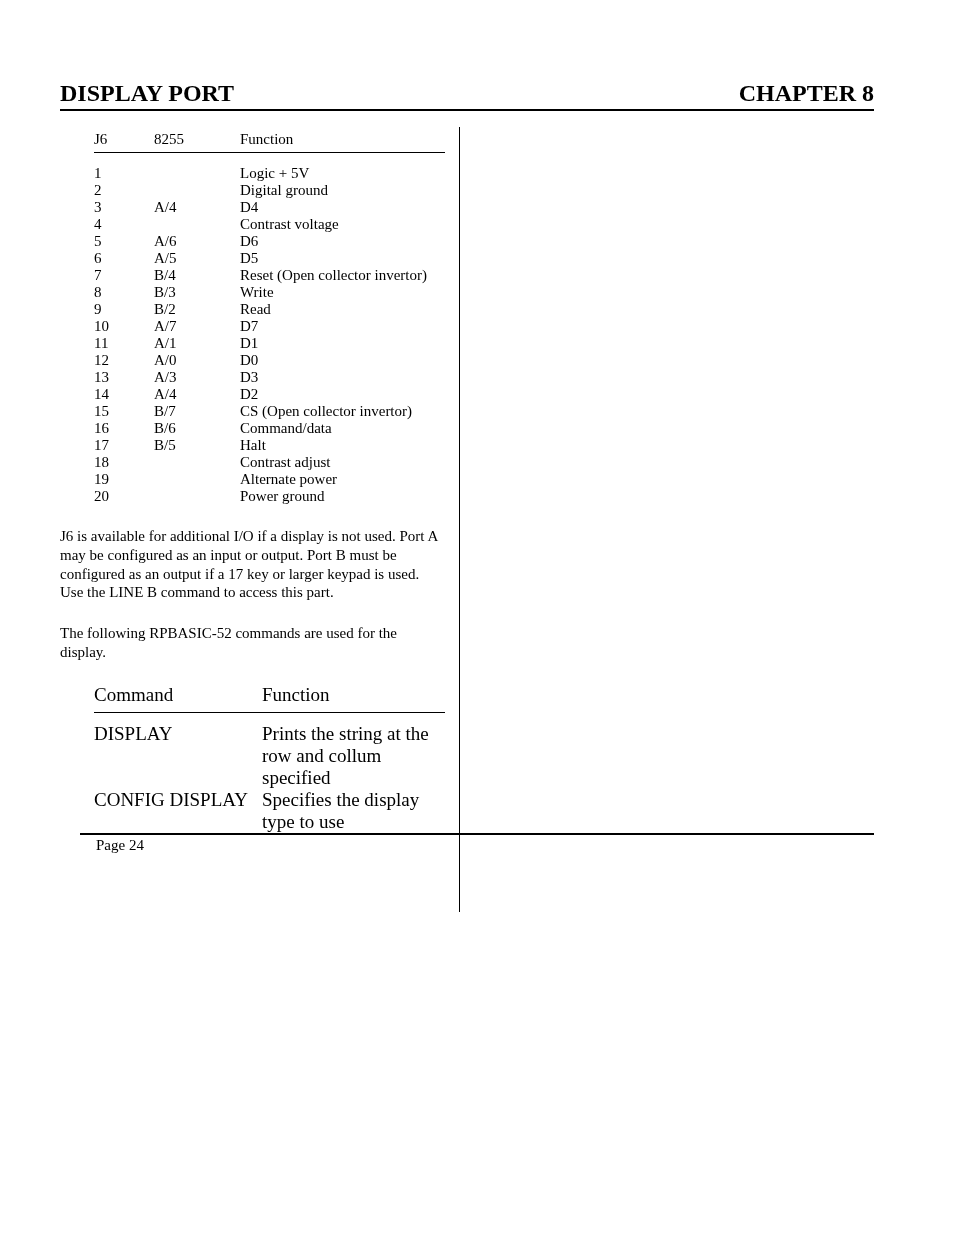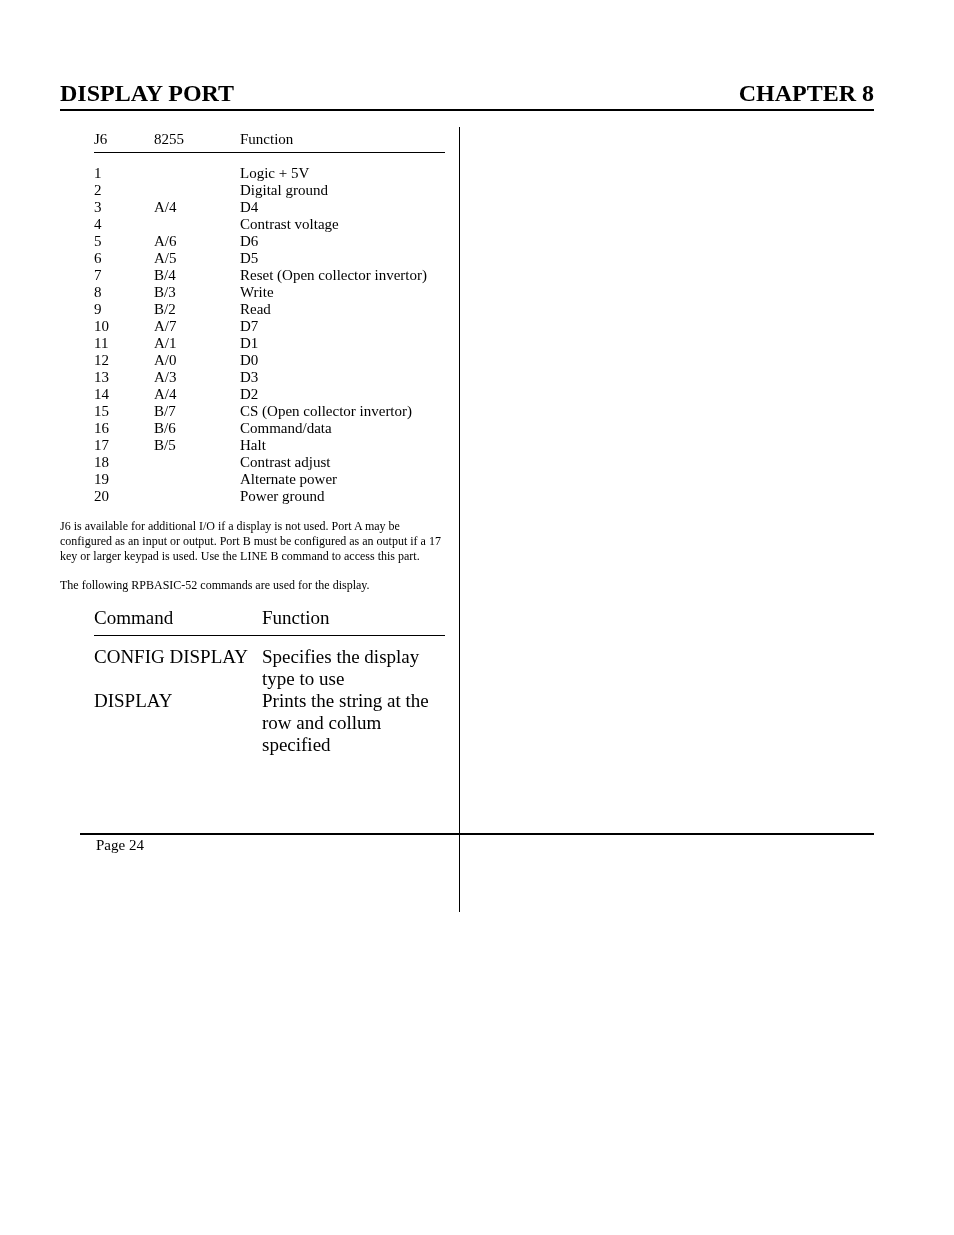--- a/index.html
+++ b/index.html
@@ -72,22 +72,22 @@
   .pin-table .c1 { min-width: 52px; }
   .pin-table .c2 { min-width: 78px; }
   .pin-table .c3 { min-width: 180px; }
   .pin-hr {
     border: none;
     border-top: 1.5px solid #000;
     margin: 4px 0 12px 0;
     width: 100%;
   }
   .para {
-    margin: 14px 0;
-    font-size: 12px;
+    margin: 22px 0;
+    font-size: 15px;
     line-height: 1.25;
     text-align: left;
   }
   .subhead {
     font-weight: bold;
     font-size: 18px;
     margin-top: 22px;
     margin-bottom: 8px;
   }
   .cmd-table-wrap {
@@ -268,26 +268,26 @@
             <tr>
               <th class="cc1">Command</th>
               <th class="cc2">Function</th>
             </tr>
           </thead>
         </table>
         <hr class="cmd-hr">
         <table class="cmd-table">
           <tbody id="cmd-tbody">
               <tr>
+                <td class="cc1">DISPLAY</td>
+                <td class="cc2">Prints the string at the row and collum specified</td>
+              </tr>
+              <tr>
                 <td class="cc1">CONFIG DISPLAY</td>
                 <td class="cc2">Specifies the display type to use</td>
-              </tr>
-              <tr>
-                <td class="cc1">DISPLAY</td>
-                <td class="cc2">Prints the string at the row and collum specified</td>
               </tr>
             </tbody>
         </table>
       </div>
 
     </div>
 
     <div class="col-divider"></div>
   </div>
 

